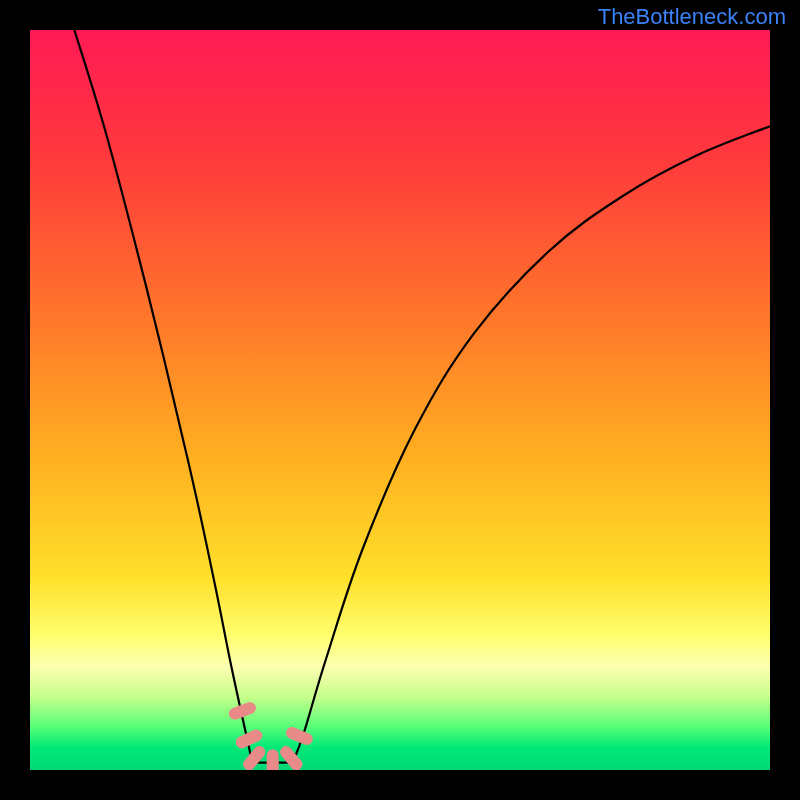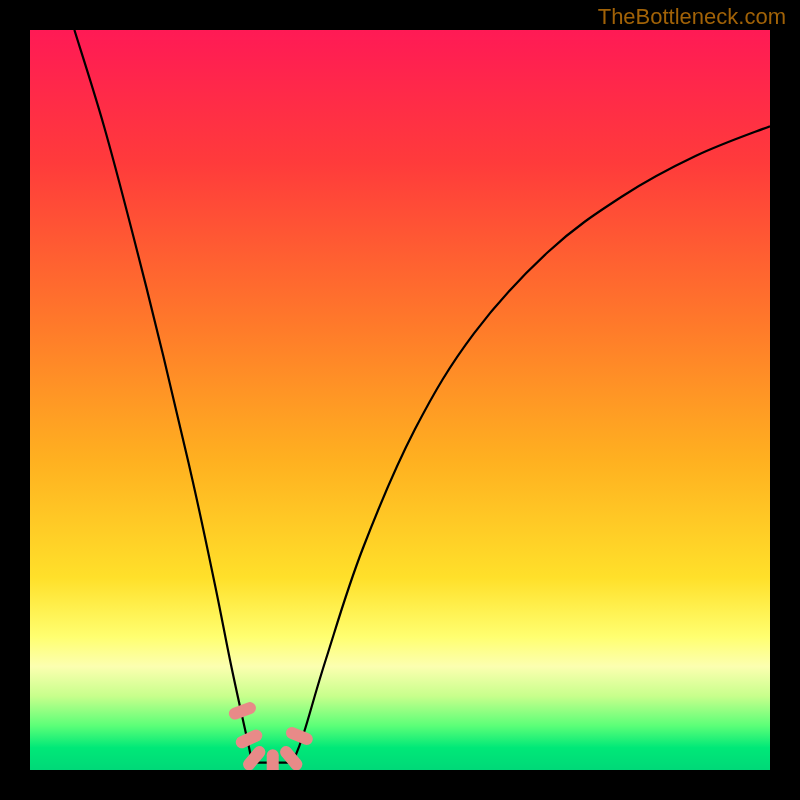--- a/index.html
+++ b/index.html
@@ -8,21 +8,21 @@
     height: 800px;
     background: #000;
     position: relative;
     font-family: Arial, sans-serif;
     overflow: hidden;
   }
   .watermark {
     position: absolute;
     top: 4px;
     right: 14px;
-    color: #a16207;
+    color: #3b82f6;
     font-size: 22px;
     font-weight: 500;
     z-index: 10;
   }
   .plot-area {
     position: absolute;
     left: 30px;
     top: 30px;
     width: 740px;
     height: 740px;

